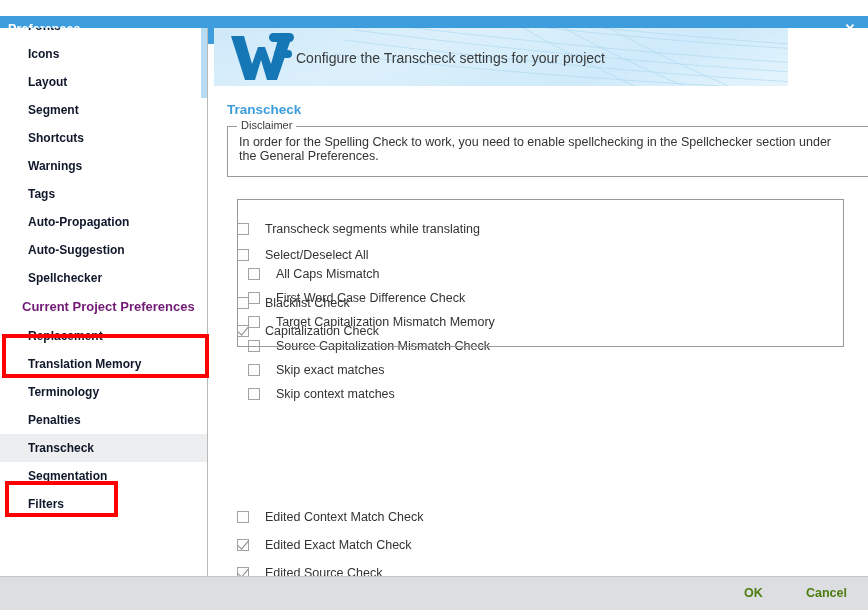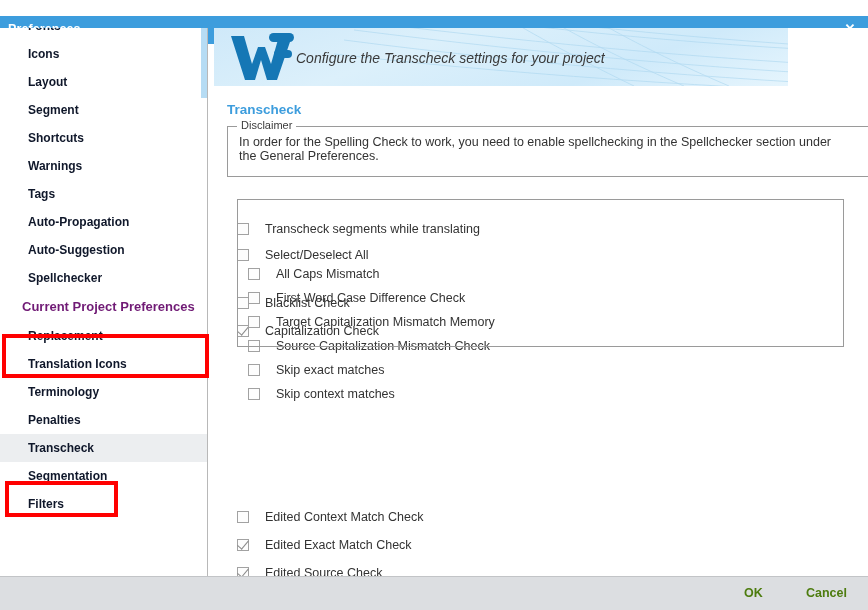--- a/index.html
+++ b/index.html
@@ -96,21 +96,20 @@
     position: absolute; left: 214px; top: 28px;
     width: 654px; height: 548px;
     background: #ffffff;
     overflow: hidden;
   }
   .banner {
     position: relative;
     width: 574px; height: 58px;
     background: linear-gradient(160deg, #cfe9f9 0%, #dcf0fb 35%, #cfeafa 70%, #e6f5fd 100%);
     overflow: hidden;
-    font-style: italic;
   }
   .banner .swoosh {
     position: absolute; left: 0; top: 0;
     width: 654px; height: 58px;
   }
   .banner .logo {
     position: absolute; left: 13px; top: 2px;
     width: 72px; height: 52px;
   }
   .banner .caption {
@@ -229,21 +228,21 @@
         <div class="sb-item"><span>Layout</span></div>
         <div class="sb-item"><span>Segment</span></div>
         <div class="sb-item"><span>Shortcuts</span></div>
         <div class="sb-item"><span>Warnings</span></div>
         <div class="sb-item"><span>Tags</span></div>
         <div class="sb-item"><span>Auto-Propagation</span></div>
         <div class="sb-item"><span>Auto-Suggestion</span></div>
         <div class="sb-item"><span>Spellchecker</span></div>
         <div class="sb-item group"><span>Current Project Preferences</span></div>
         <div class="sb-item"><span>Replacement</span></div>
-        <div class="sb-item"><span>Translation Icons</span></div>
+        <div class="sb-item"><span>Translation Memory</span></div>
         <div class="sb-item"><span>Terminology</span></div>
         <div class="sb-item"><span>Penalties</span></div>
         <div class="sb-item selected"><span>Transcheck</span></div>
         <div class="sb-item"><span>Segmentation</span></div>
         <div class="sb-item"><span>Filters</span></div>
       </div>
     <div class="sb-scrollbar">
       <div class="sb-thumb"></div>
     </div>
   </div>

